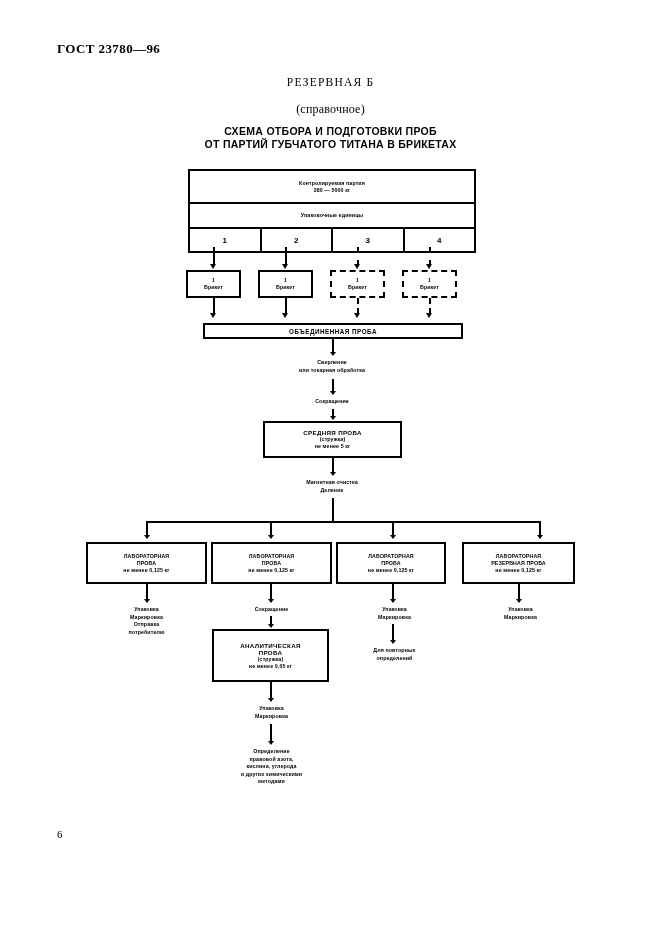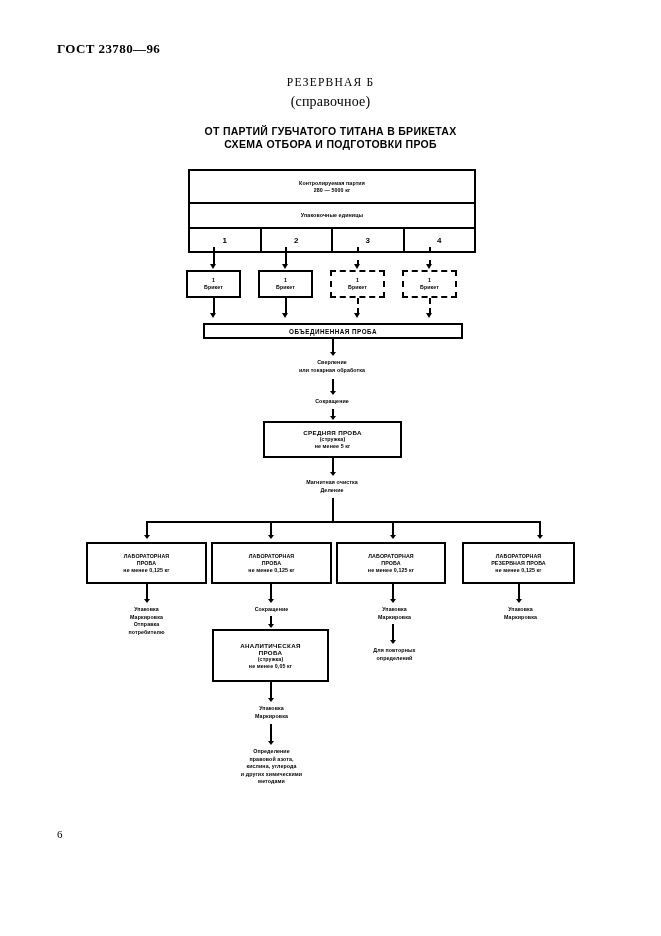--- a/index.html
+++ b/index.html
@@ -13,21 +13,21 @@
   .gost{
     position:absolute;left:57px;top:41px;
     font-family:"Liberation Serif", serif;
     font-weight:bold;font-size:13px;letter-spacing:.4px;
   }
   .appendix{
     position:absolute;left:0;right:0;top:76px;text-align:center;
     font-family:"Liberation Serif", serif;font-size:11.5px;letter-spacing:1.2px;
   }
   .appendix .sub{
-    display:block;margin-top:6px;font-size:14px;letter-spacing:.2px;
+    display:block;margin-top:14px;font-size:12px;letter-spacing:.2px;
   }
 
   
   .diagram-title{
     position:absolute;left:0;right:0;top:125px;text-align:center;
     font-family:"Liberation Sans", sans-serif;
     font-weight:bold;font-size:10.5px;line-height:13px;letter-spacing:.3px;
   }
 
   
@@ -114,22 +114,22 @@
 <div class="page">
 
   <div class="gost">ГОСТ 23780—96</div>
 
   <div class="appendix">
     <span>РЕЗЕРВНАЯ Б</span>
     <span class="sub">(справочное)</span>
   </div>
 
   <div class="diagram-title">
+    <div>СХЕМА ОТБОРА И ПОДГОТОВКИ ПРОБ</div>
     <div>ОТ ПАРТИЙ ГУБЧАТОГО ТИТАНА В БРИКЕТАХ</div>
-    <div>СХЕМА ОТБОРА И ПОДГОТОВКИ ПРОБ</div>
   </div>
 
   <div class="toptable">
     <div class="row r1">
       <span class="ln">Контролируемая партия</span>
       <span class="ln">280 — 5000 кг</span>
     </div>
     <div class="row r2">
       <span>Упаковочные единицы</span>
     </div>

